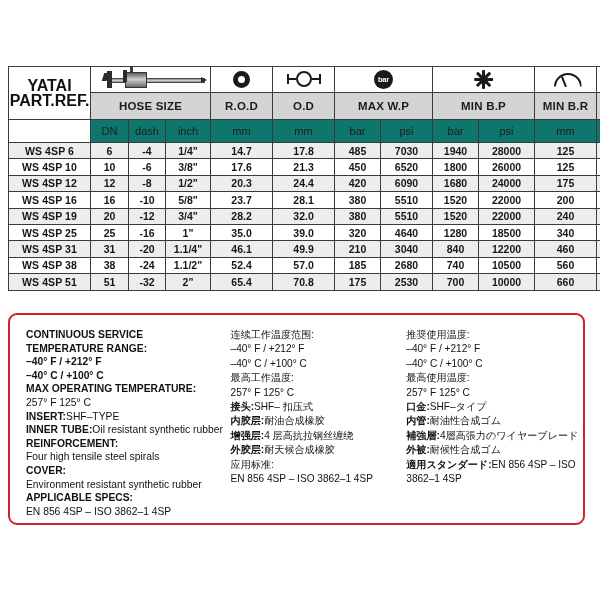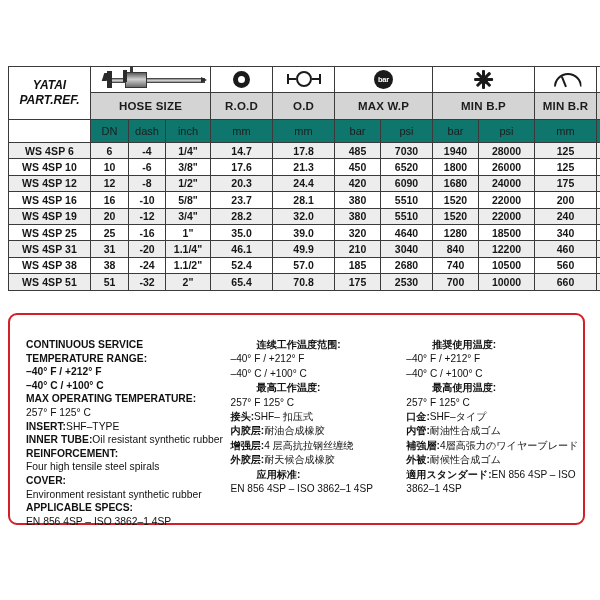--- a/index.html
+++ b/index.html
@@ -64,25 +64,24 @@
     height: 22px;
     background: #0f766e;
     font-size: 11px;
     color: #1c1c1c;
     font-weight: normal;
   }
 
   
   td.partref {
     background: #ffffff;
-    font-size: 12px;
+    font-size: 16px;
     line-height: 15px;
     font-weight: bold;
     color: #111;
-    font-style: italic;
   }
 
   
   tr.data-row td {
     height: 15.4px;
     font-size: 10.5px;
     font-weight: bold;
     color: #161616;
   }
   tr.data-row.odd td { background: #ededed; }
@@ -212,38 +211,38 @@
     top: 313px;
     width: 577px;
     height: 212px;
     border: 2px solid #d32028;
     border-radius: 9px;
     box-sizing: border-box;
     background: #ffffff;
   }
   .cols {
     display: flex;
-    padding: 23px 0 0 0;
+    padding: 13px 0 0 0;
     height: 100%;
     box-sizing: border-box;
     border-radius: 15px;
   }
   .col-en { width: 222px; padding-left: 16px; box-sizing: border-box; }
   .col-cn { width: 177px; box-sizing: border-box; }
   .col-jp { width: 178px; box-sizing: border-box; }
 
   .col-en .line { font-size: 10.3px; line-height: 13.6px; color: #111; white-space: nowrap; }
   .col-en .line.b { font-weight: bold; }
   .col-en .line.mix { font-weight: bold; }
   .col-en .line.mix span.n { font-weight: normal; }
 
   .col-cn .line, .col-jp .line {
     font-size: 10.1px; line-height: 14.4px; color: #111; white-space: nowrap;
   }
-  .col-cn .line.b, .col-jp .line.b { font-weight: bold; margin-left: 26px; }
+  .col-cn .line.b, .col-jp .line.b { font-weight: normal; }
   .col-cn .line.mix, .col-jp .line.mix { font-weight: bold; }
   .col-cn .line.mix span.n, .col-jp .line.mix span.n { font-weight: normal; }
 </style>
 </head>
 <body>
 
 <div class="table-wrap">
   <table class="spec">
     <colgroup>
       <col class="c-part">

